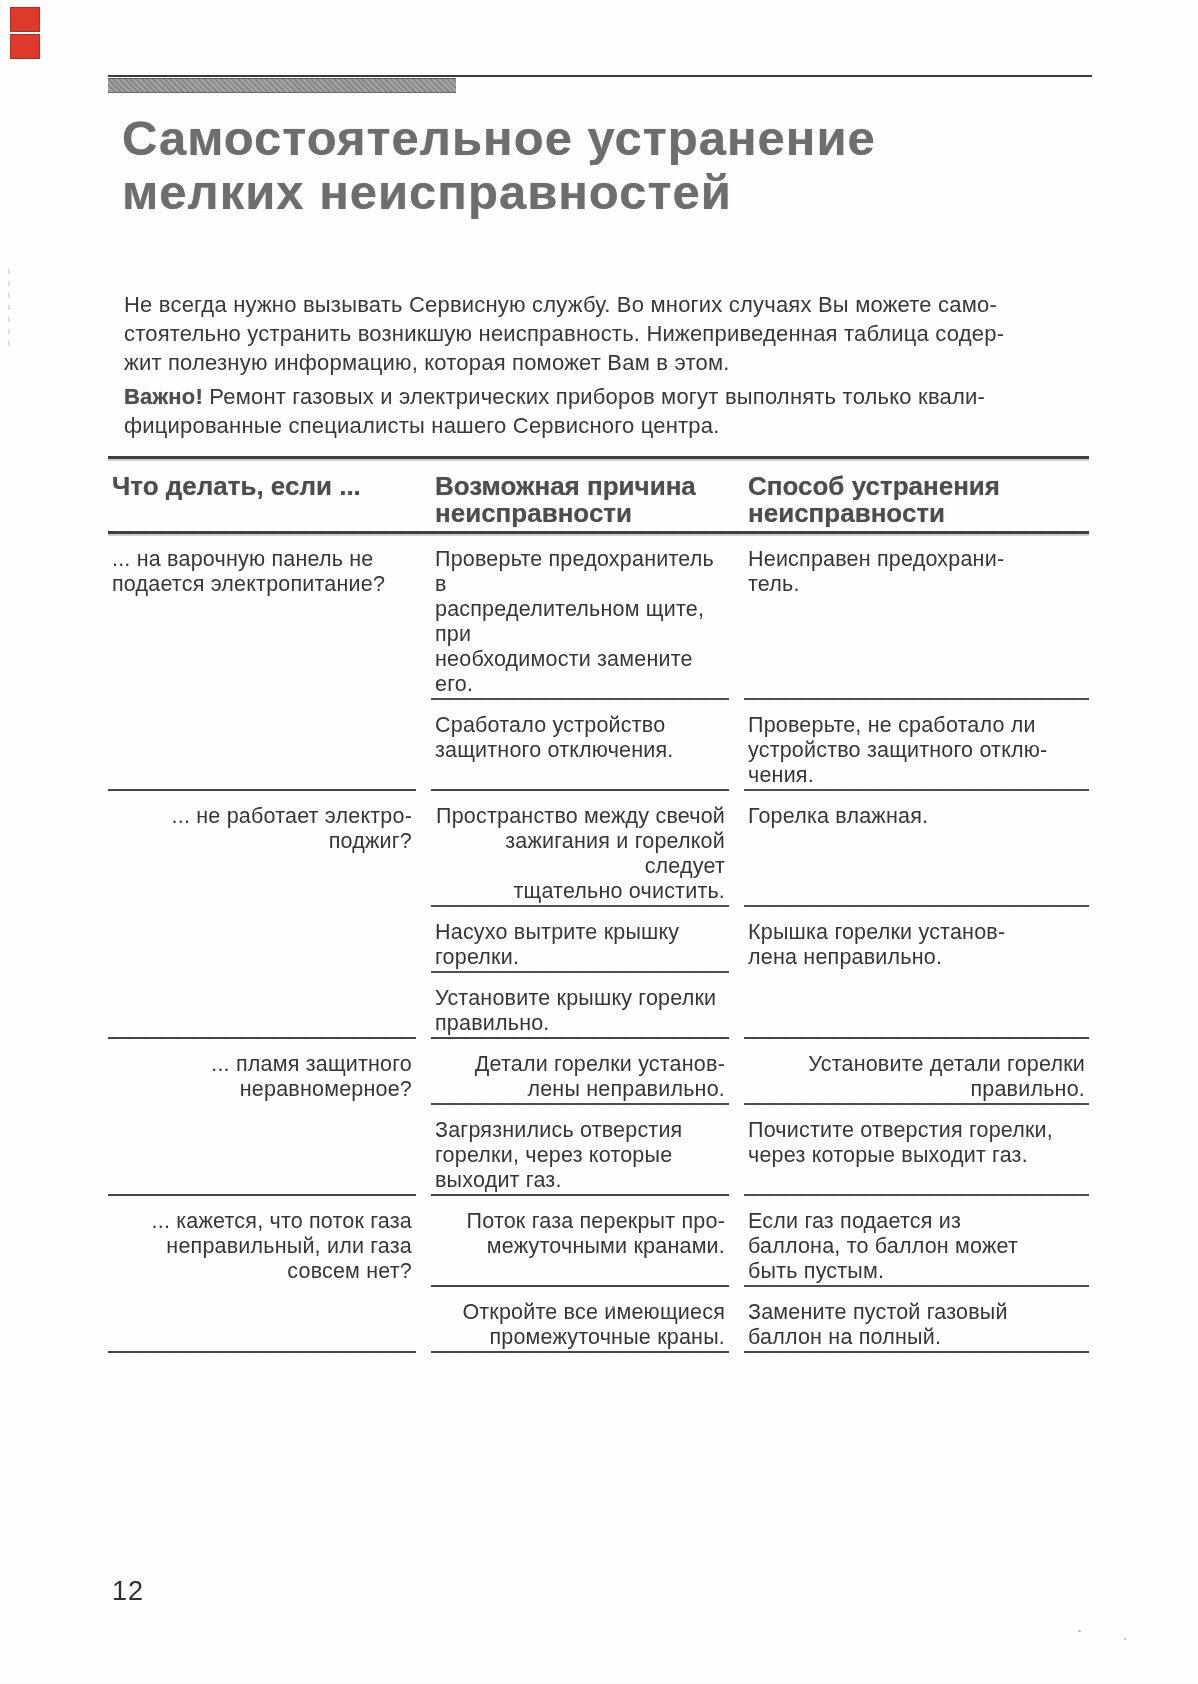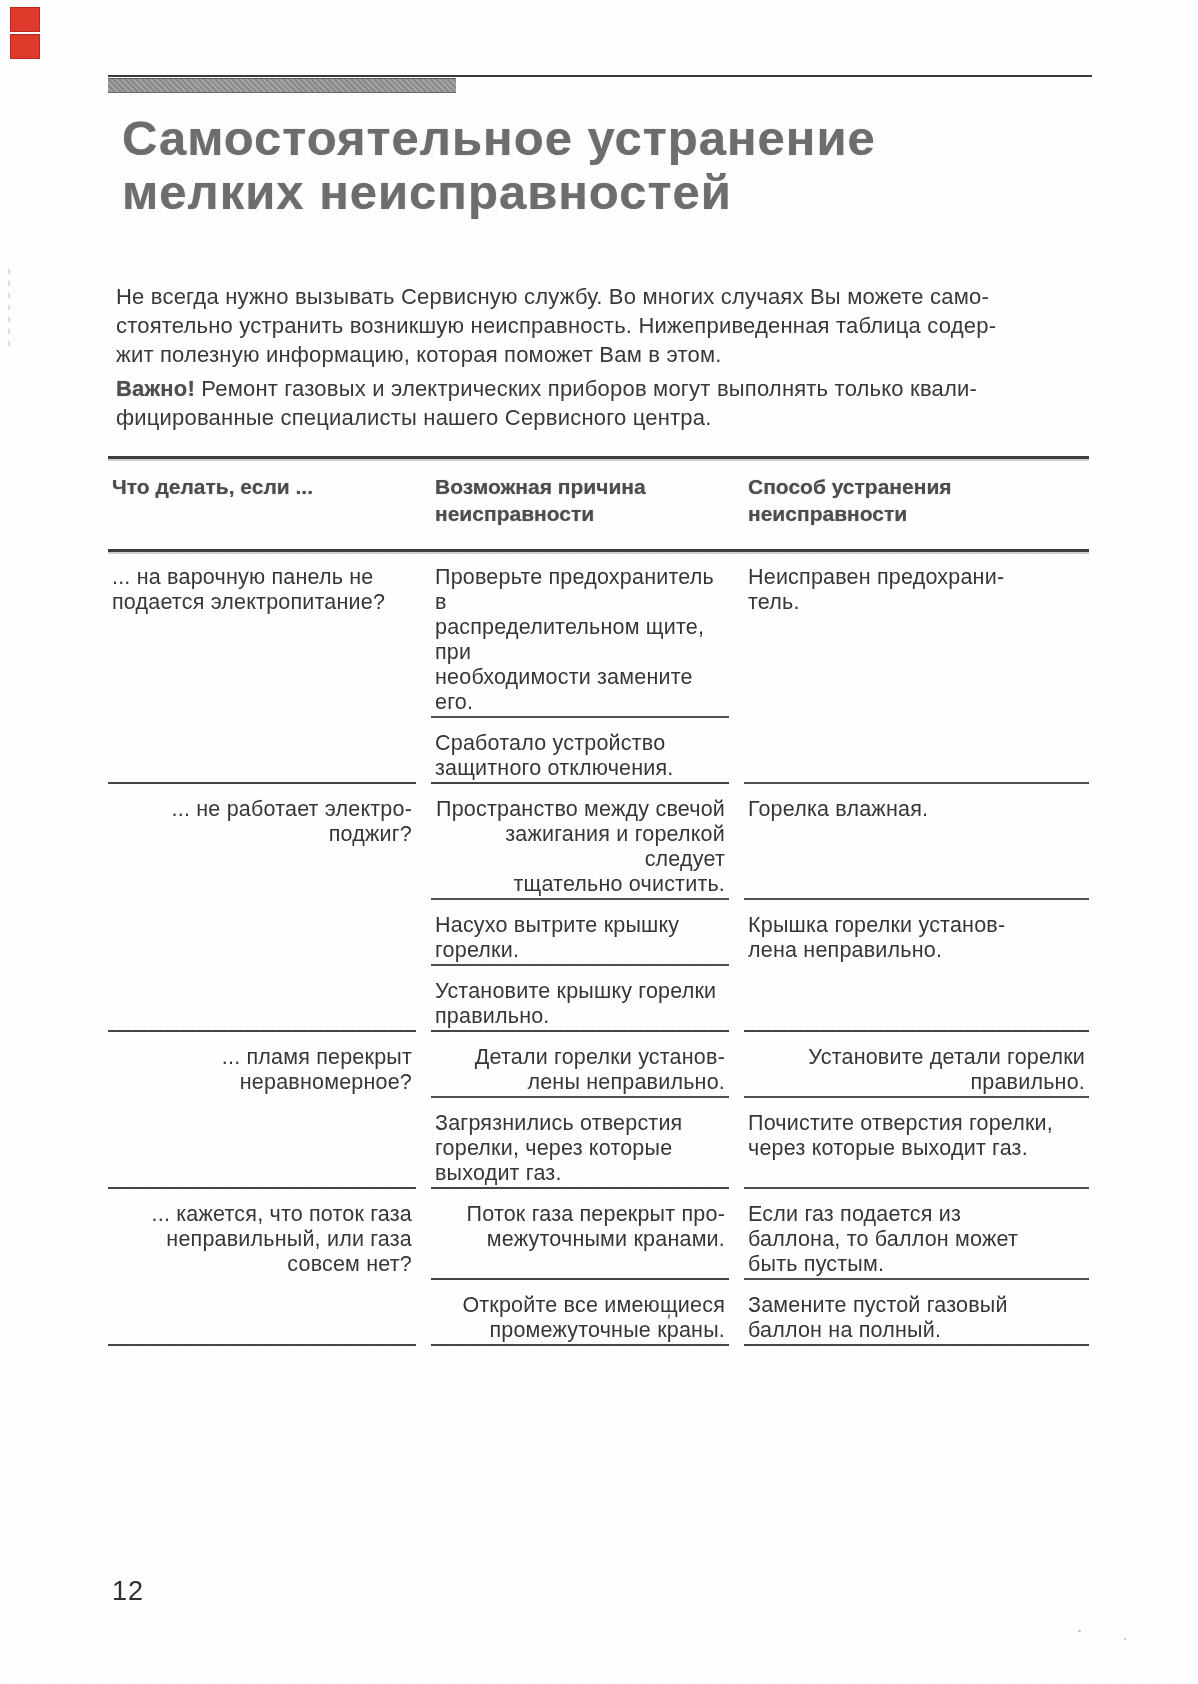--- a/index.html
+++ b/index.html
@@ -24,33 +24,33 @@
   .head-graybar{position:absolute;left:108px;top:78px;width:348px;height:13px;background:#a3a3a3;border-top:1px solid #5c5c5c;border-bottom:1px solid #6a6a6a;
     background-image:repeating-linear-gradient(45deg, rgba(60,60,60,.25) 0 2px, transparent 2px 4px);}
   
   .title{
     position:absolute;left:106px;top:95px;margin:16px;
     font-size:49px;line-height:54px;font-weight:bold;letter-spacing:1px;
     color:#6d6d6d;white-space:pre-line;
     text-shadow:0 0 1px #9a9a9a;
   }
   
-  .para{position:absolute;left:108px;width:990px;margin:8px;font-size:22px;line-height:29px;letter-spacing:.2px;white-space:pre-line;color:#383838;}
+  .para{position:absolute;left:108px;width:990px;margin:16px;font-size:22px;line-height:29px;letter-spacing:.2px;white-space:pre-line;color:#383838;}
   .intro{top:274px;}
   .important{top:366px;}
   .b-label{font-weight:bold;color:#4f4f4f;text-shadow:0 0 1px #8d8d8d;}
   
   .margin-noise{position:absolute;left:8px;top:262px;width:2px;height:84px;
     background:repeating-linear-gradient(0deg,#cfcfcf 0 5px,transparent 5px 12px);opacity:.7;}
   
   .ttable{position:absolute;left:108px;top:456px;width:981px;}
   .rule-strong{height:3px;background:#3e3e3e;box-shadow:0 2px 0 rgba(120,120,120,.35);}
   .tgrid{display:grid;grid-template-columns:308px 298px 345px;column-gap:15px;}
   .cell{white-space:pre-line;font-size:21.5px;line-height:25px;letter-spacing:.2px;padding:13px 4px 1px 4px;color:#363636;}
-  .hcell{font-weight:bold;color:#4d4d4d;text-shadow:0 0 1px #909090;padding:14px 4px 22px 4px;font-size:21px;line-height:27px;white-space:pre-line;}
+  .hcell{font-weight:bold;color:#4d4d4d;text-shadow:0 0 1px #909090;padding:14px 4px 4px 4px;font-size:26px;line-height:27px;white-space:pre-line;}
   .bt{border-top:2px solid #4f4f4f;}
   .top{border-top:2px solid #454545;text-align:right;}
   .endseg{height:0;border-top:2px solid #474747;}
   
   .pagenum{position:absolute;left:112px;top:1576px;font-size:27px;color:#2f2f2f;letter-spacing:1px;}
   
   .speck{position:absolute;background:#8a8a8a;border-radius:50%;}
   .sp1{left:612px;top:1306px;width:3px;height:3px;}
   .sp2{left:668px;top:1314px;width:2px;height:5px;border-radius:1px;transform:rotate(12deg);}
   .sp3{left:1078px;top:1630px;width:3px;height:2px;opacity:.6;}
@@ -96,39 +96,42 @@
     <div class="tgrid">
       <div class="cell" style="grid-row:1 / span 2">... на варочную панель не
 подается электропитание?</div>
       <div class="cell">Проверьте предохранитель в
 распределительном щите, при
 необходимости замените его.</div>
       <div class="cell">Неисправен предохрани-
 тель.</div>
       <div class="cell bt">Сработало устройство
 защитного отключения.</div>
+      <div class="cell bt">Проверьте, не сработало ли
+устройство защитного отклю-
+чения.</div>
     </div>
 
     <div class="tgrid">
       <div class="cell top" style="grid-row:1 / span 3">... не работает электро-
 поджиг?</div>
       <div class="cell top">Пространство между свечой
 зажигания и горелкой следует
 тщательно очистить.</div>
       <div class="cell bt">Горелка влажная.</div>
       <div class="cell bt">Насухо вытрите крышку
 горелки.</div>
       <div class="cell bt">Крышка горелки установ-
 лена неправильно.</div>
       <div class="cell bt">Установите крышку горелки
 правильно.</div>
     </div>
 
     <div class="tgrid">
-      <div class="cell top" style="grid-row:1 / span 2">... пламя перекрыт
+      <div class="cell top" style="grid-row:1 / span 2">... пламя защитного
 неравномерное?</div>
       <div class="cell top">Детали горелки установ-
 лены неправильно.</div>
       <div class="cell top">Установите детали горелки
 правильно.</div>
       <div class="cell bt">Загрязнились отверстия
 горелки, через которые
 выходит газ.</div>
       <div class="cell bt">Почистите отверстия горелки,
 через которые выходит газ.</div>

